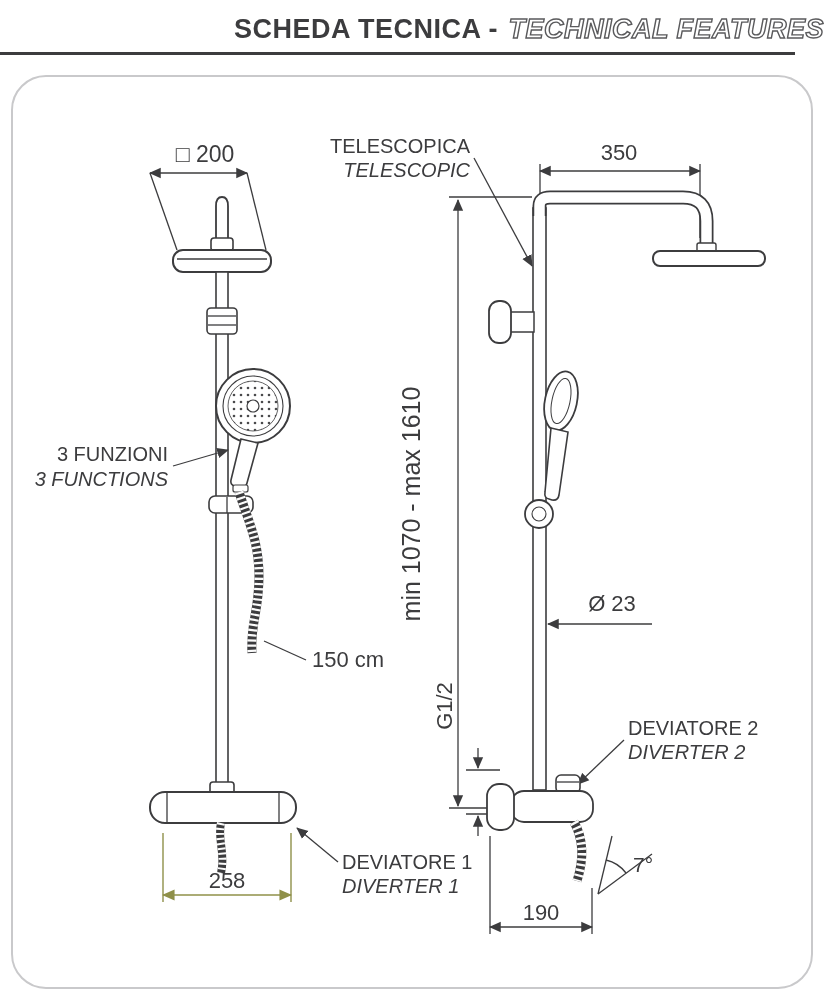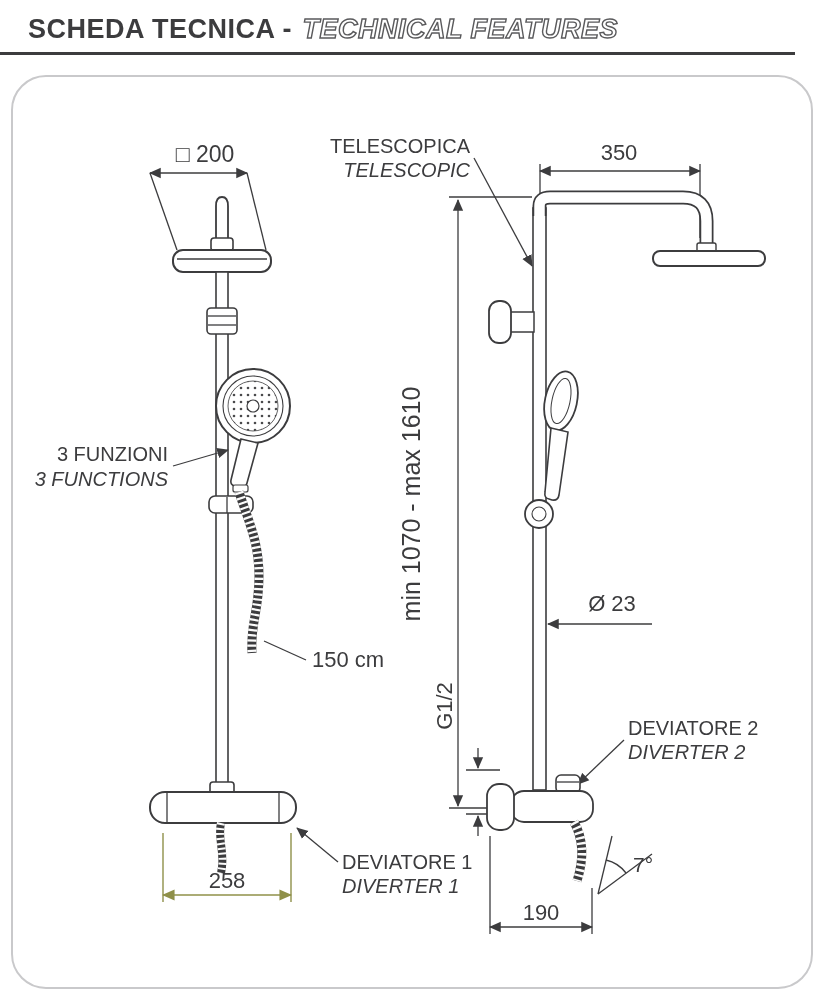--- a/index.html
+++ b/index.html
@@ -1,19 +1,19 @@
 <!DOCTYPE html>
 <html><head>
 <meta charset="utf-8">
 <style>
   html,body{margin:0;padding:0;background:#ffffff;}
   body{width:824px;height:1000px;position:relative;overflow:hidden;
        font-family:"Liberation Sans","DejaVu Sans",sans-serif;}
   .header{position:absolute;top:14px;left:0;width:824px;z-index:2;}
-  .header-text{padding-left:28px;white-space:nowrap;}
+  .header-text{padding-left:28px;white-space:nowrap;text-align:right;}
   .title-it{font-size:27px;font-weight:800;color:#3c3c3e;letter-spacing:.5px;}
   .title-en{font-size:27px;font-weight:800;font-style:italic;letter-spacing:.5px;
             color:#ffffff;-webkit-text-stroke:1.4px #5a5a5c;margin-left:6px;}
   .header-rule{margin-top:7px;height:3px;width:795px;background:#3c3c3e;}
   svg{position:absolute;top:0;left:0;}
   .t{font-family:"Liberation Sans","DejaVu Sans",sans-serif;fill:#3c3c3e;}
   .t-it{font-style:italic;}
   .ln{stroke:#3c3c3e;stroke-width:1.3;fill:none;}
   .ln-olive{stroke:#8f9049;stroke-width:1.4;fill:none;}
   .fx{fill:#ffffff;stroke:#3c3c3e;}

